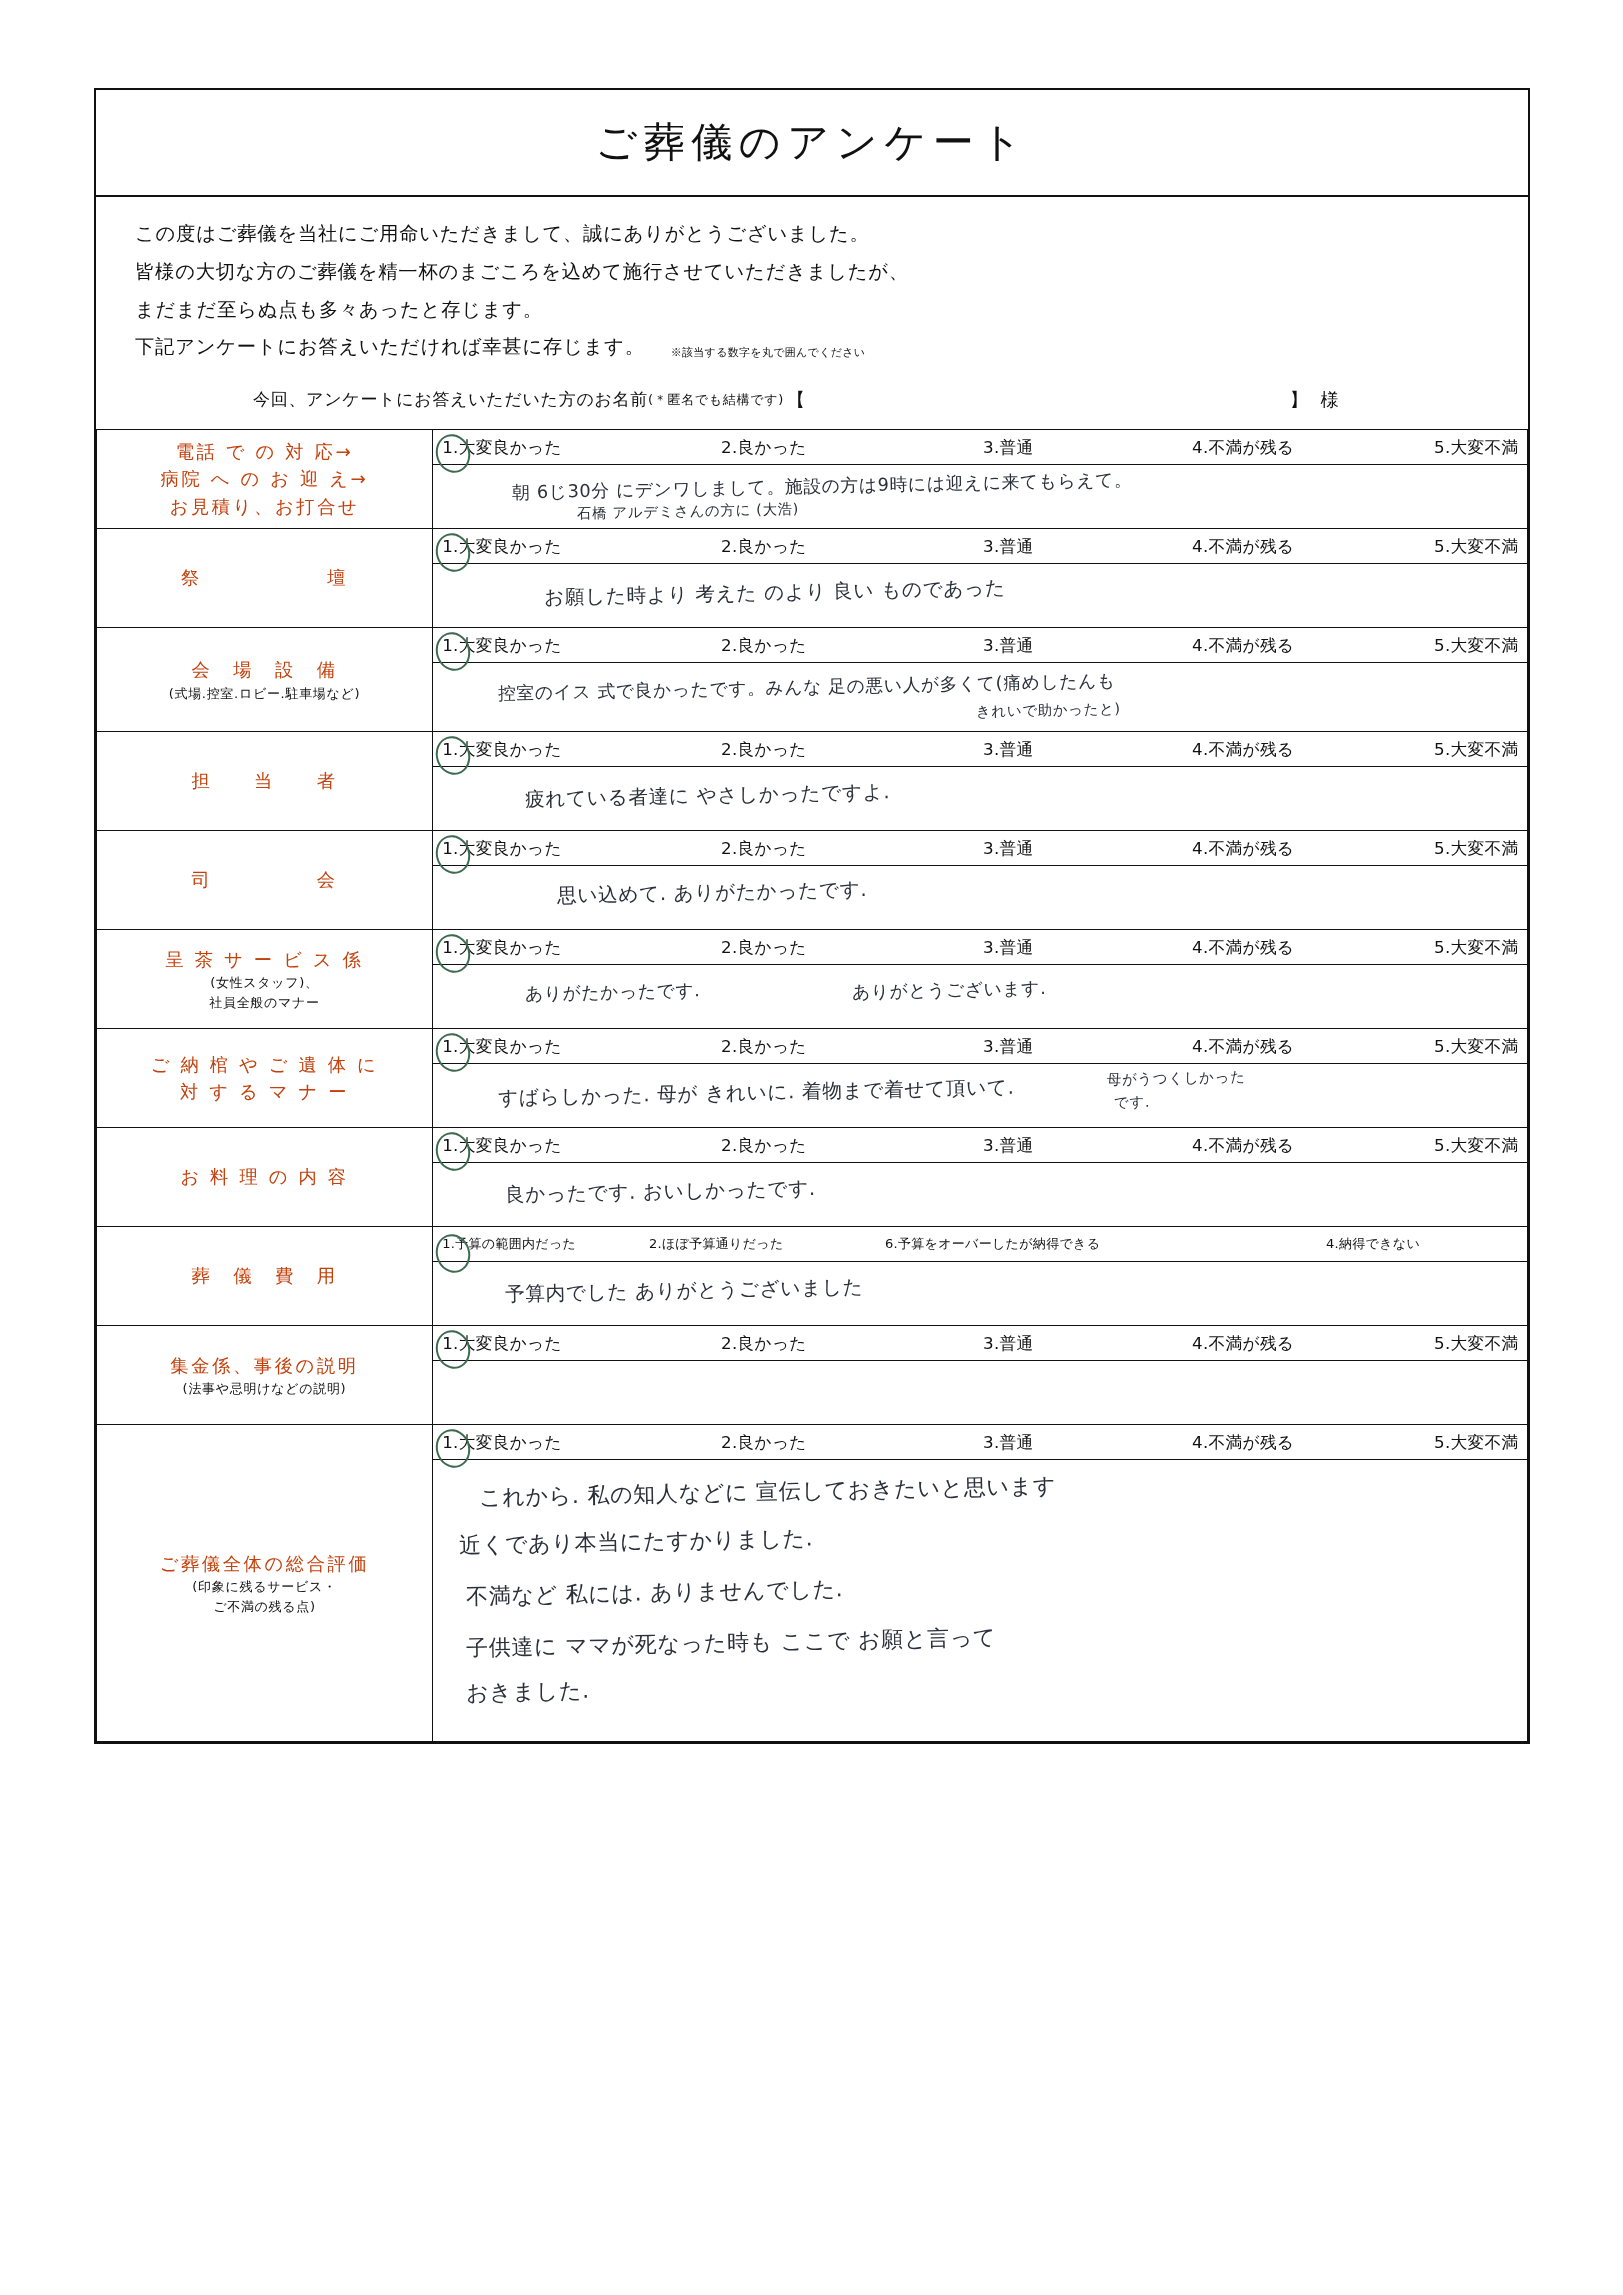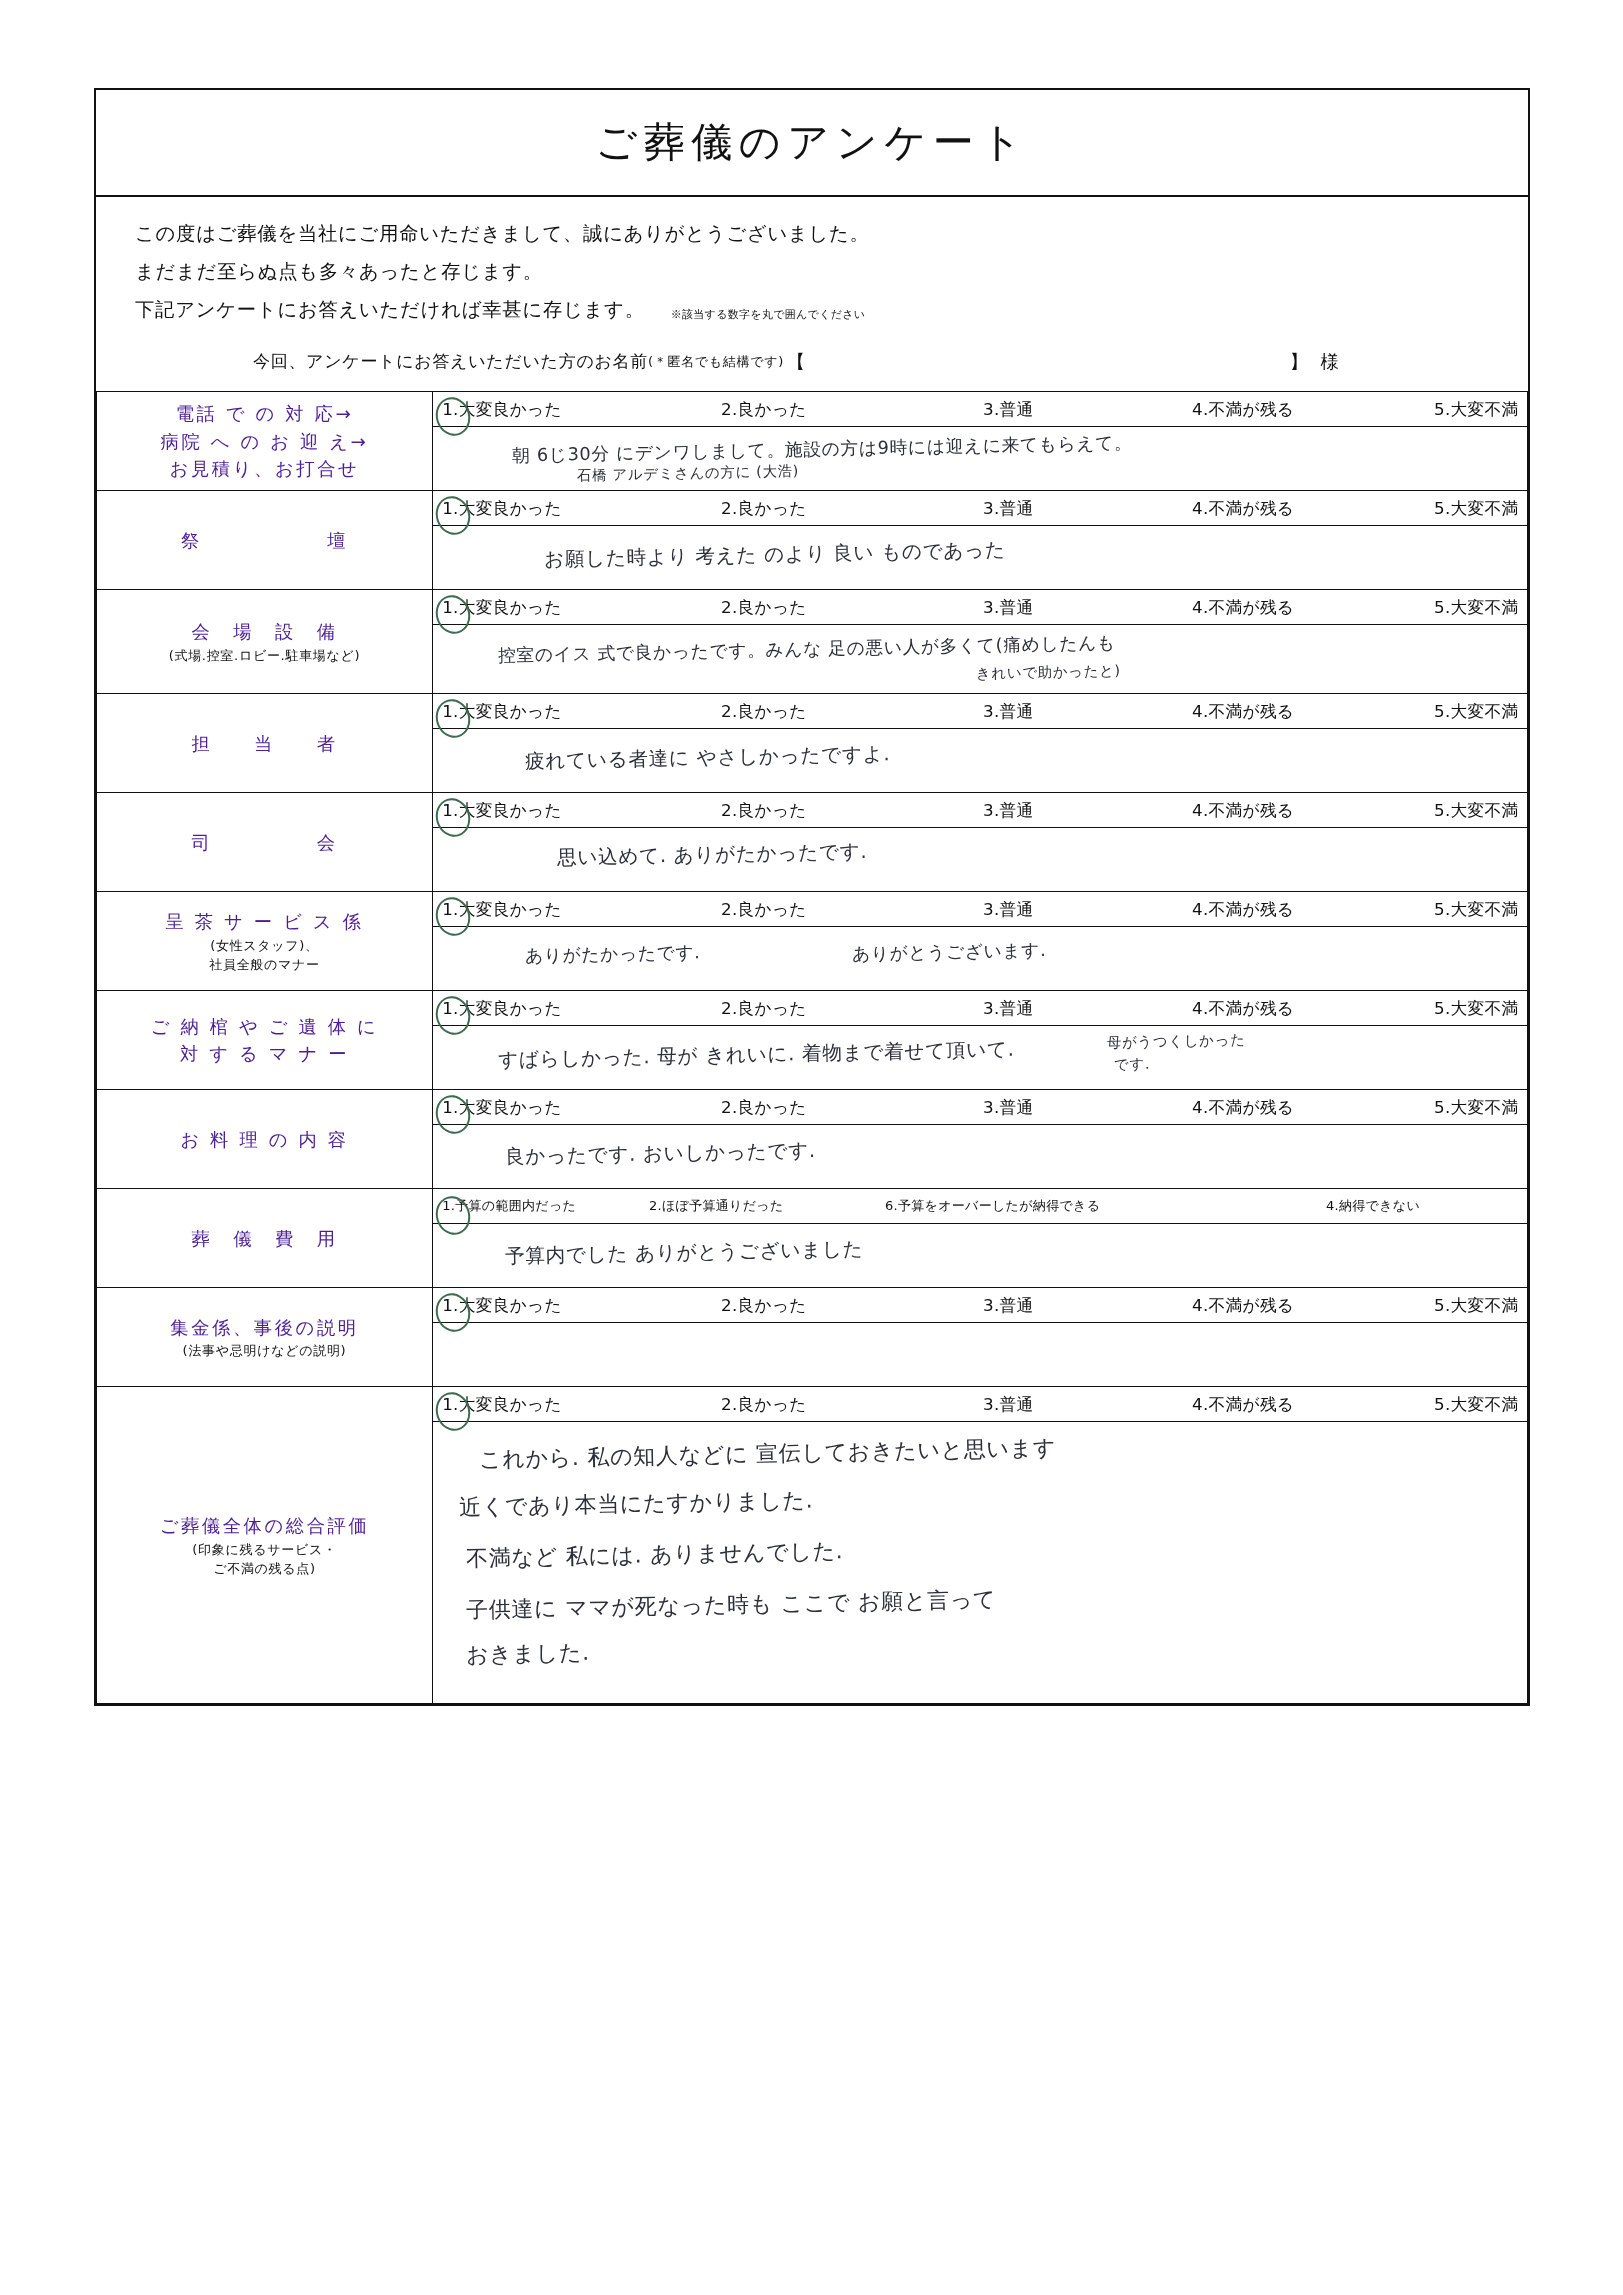--- a/index.html
+++ b/index.html
@@ -93,21 +93,21 @@
   }
   td.label {
     width: 335px;
     text-align: center;
     padding: 9.2px 6.5px;
   }
   .label-main {
     font-size: 18.3px;
     letter-spacing: 2.6px;
     line-height: 1.5;
-    color: #4c1d95;
+    color: #c2410c;
     white-space: pre-line;
   }
   .label-sub {
     font-size: 13px;
     letter-spacing: 0.7px;
     line-height: 1.5;
     color: #111;
     white-space: pre-line;
   }
   td.answer { padding: 0; }
@@ -161,20 +161,21 @@
 
 <div class="page">
   <div class="sheet">
 
     <div class="title-band">
       <div class="title-text">ご葬儀のアンケート</div>
     </div>
 
     <div class="intro">
       <p>この度はご葬儀を当社にご用命いただきまして、誠にありがとうございました。</p>
+      <p>皆様の大切な方のご葬儀を精一杯のまごころを込めて施行させていただきましたが、</p>
       <p>まだまだ至らぬ点も多々あったと存じます。</p>
       <p style="display:flex; align-items:flex-end; gap:26px;">
         <span>下記アンケートにお答えいただければ幸甚に存じます。</span>
         <span class="note">※該当する数字を丸で囲んでください</span>
       </p>
     </div>
 
     <div class="name-line">
       <span>今回、アンケートにお答えいただいた方のお名前</span>
       <span class="small">(＊匿名でも結構です)</span>

